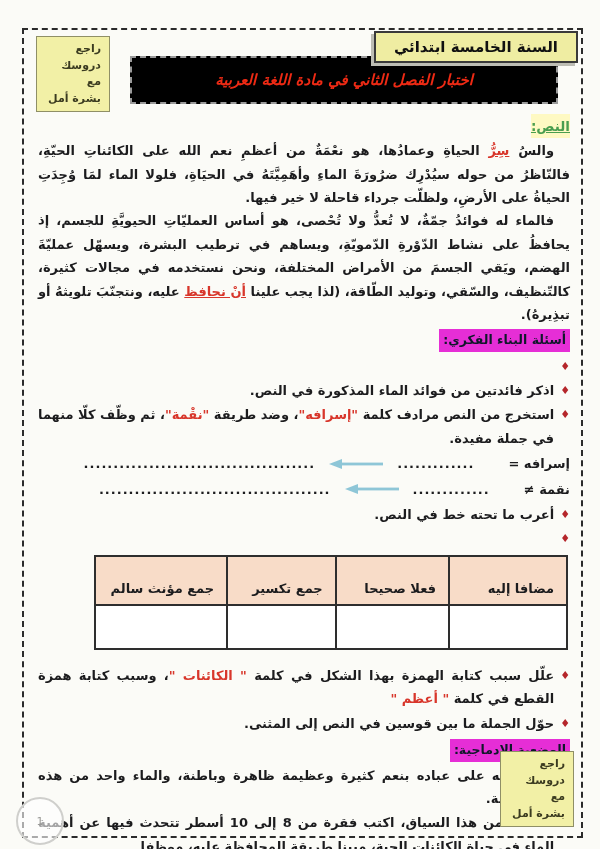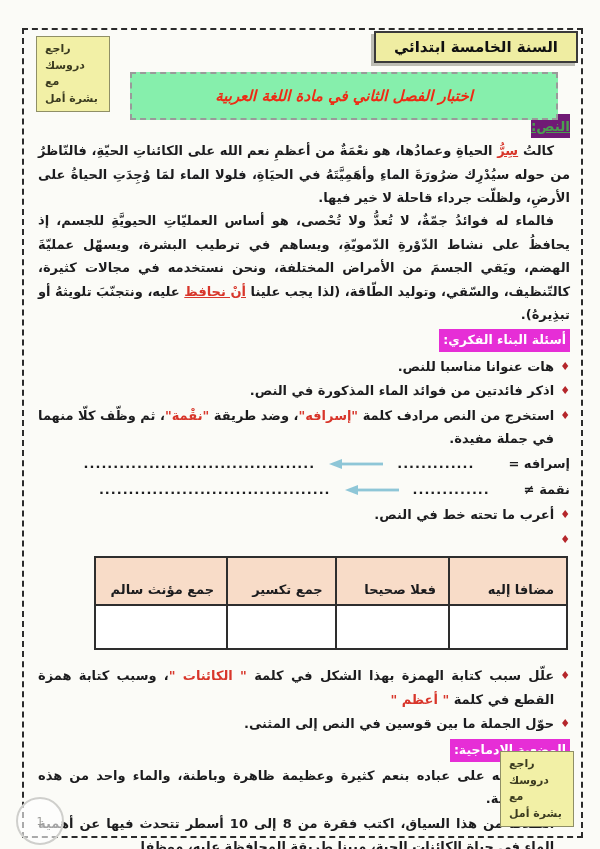--- a/index.html
+++ b/index.html
@@ -14,60 +14,60 @@
   .page-border {
     position:absolute; left:22px; top:28px; width:561px; height:810px;
     border:2px dashed #2b2b2b;
     background:transparent;
   }
   .note-box {
     position:absolute;
     background:#f2f0a6;
     border:1px solid #8f8f66;
     font-size:11px; font-weight:bold; color:#3b3b20;
-    text-align:left; line-height:1.5;
+    text-align:right; line-height:1.5;
     padding:4px 8px;
     z-index:3;
   }
   .note-top-left { left:36px; top:36px; width:74px; }
   .note-bottom-right { right:26px; bottom:22px; width:74px; }
   .grade-banner {
     position:absolute; right:22px; top:31px;
     background:#efeda2; border:2px solid #3a3a3a;
     box-shadow:-3px 3px 0 #bdbdb4;
     font-size:15px; font-weight:bold; color:#111;
     padding:5px 18px; z-index:3;
   }
   .exam-title-box {
-    position:absolute; left:130px; top:72px; width:428px; height:48px;
-    border:2px dashed #9a9a9a; background:#86efac;
+    position:absolute; left:130px; top:56px; width:428px; height:48px;
+    border:2px dashed #9a9a9a; background:#000000;
     display:flex; align-items:center; justify-content:center;
     z-index:2;
   }
   .exam-title-box .t {
     color:#ee2a14; font-size:15px; font-weight:bold; font-style:italic;
   }
   .content {
     position:absolute; top:114px; right:30px; left:38px;
     direction:rtl; text-align:right;
     font-size:13px; font-weight:bold; line-height:1.8;
   }
   .nass-label {
     display:inline-block;
-    color:#4a9e4f; background:#701a75;
+    color:#4a9e4f; background:#fef9c3;
     text-decoration:underline;
     font-size:13.5px; margin-bottom:1px;
   }
   .para { text-align:justify; }
   .para.indent { text-indent:16px; }
   .red-u { color:#d8362b; text-decoration:underline; }
   .red-w { color:#d8362b; }
   .sec-header {
     display:inline-block;
-    background:#e62ed6; color:#ffffff;
+    background:#e62ed6; color:#0f172a;
     font-size:12.5px; padding:0 4px; margin:3px 0 2px;
   }
   .q-item { display:flex; gap:6px; align-items:flex-start; margin:1px 0; }
   .q-item .bullet { color:#b5262b; font-size:11px; line-height:2.1; flex:0 0 auto; }
   .q-item .q-text { text-align:justify; }
   .fill-line {
     display:flex; align-items:center; gap:14px;
     margin:2px 0; letter-spacing:1px;
   }
   .fill-line .lbl { letter-spacing:0; flex:0 0 auto;margin-left:20px; }
@@ -113,32 +113,31 @@
 
 <div class="exam-title-box">
   <span class="t">اختبار الفصل الثاني في مادة اللغة العربية</span>
 </div>
 
 <div class="content">
 
   <span class="nass-label">النص:</span>
 
   <div class="para indent">
-    <span>كالتُ </span><span class="red-u">سِرُّ</span><span> الحياةِ وعمادُها، هو نعْمَةٌ من أعظمِ نعم الله على الكائناتِ الحيّةِ، فالنّاظرُ من حوله سيُدْرِك ضرُورَةَ الماءِ وأهَمِيَّتَهُ في الحيَاةِ، فلولا الماء لمَا وُجِدَتِ الحياةُ على الأرضِ، ولظلّت جرداء قاحلة لا خير فيها.</span>
+    <span>والسُ </span><span class="red-u">سِرُّ</span><span> الحياةِ وعمادُها، هو نعْمَةٌ من أعظمِ نعم الله على الكائناتِ الحيّةِ، فالنّاظرُ من حوله سيُدْرِك ضرُورَةَ الماءِ وأهَمِيَّتَهُ في الحيَاةِ، فلولا الماء لمَا وُجِدَتِ الحياةُ على الأرضِ، ولظلّت جرداء قاحلة لا خير فيها.</span>
   </div>
 
   <div class="para indent">
     <span>فالماء له فوائدُ جمّةٌ، لا تُعدُّ ولا تُحْصى، هو أساس العمليّاتِ الحيويَّةِ للجسم، إذ يحافظُ على نشاط الدّوْرةِ الدّمويّةِ، ويساهم في ترطيب البشرة، ويسهّل عمليّةَ الهضم، ويَقي الجسمَ من الأمراض المختلفة، ونحن نستخدمه في مجالات كثيرة، كالتّنظيف، والسّقي، وتوليد الطّاقة، (لذا يجب علينا </span><span class="red-u">أنْ نحافظ</span><span> عليه، ونتجنّبَ تلويثهُ أو تبذِيرهُ).</span>
   </div>
 
   <div><span class="sec-header">أسئلة البناء الفكري:</span></div>
 
   <div class="q-item">
     <span class="bullet">♦</span>
-    <span class="q-text">هات عنوانا مناسبا للنص.</span>
   </div>
   <div class="q-item">
     <span class="bullet">♦</span>
     <span class="q-text">اذكر فائدتين من فوائد الماء المذكورة في النص.</span>
   </div>
   <div class="q-item">
     <span class="bullet">♦</span>
     <span class="q-text">
       <span>استخرج من النص مرادف كلمة </span><span class="red-w">"إسرافه"</span><span>، وضد طريقة </span><span class="red-w">"نقْمة"</span><span>، ثم وظّف كلّا منهما في جملة مفيدة.</span>
     </span>

